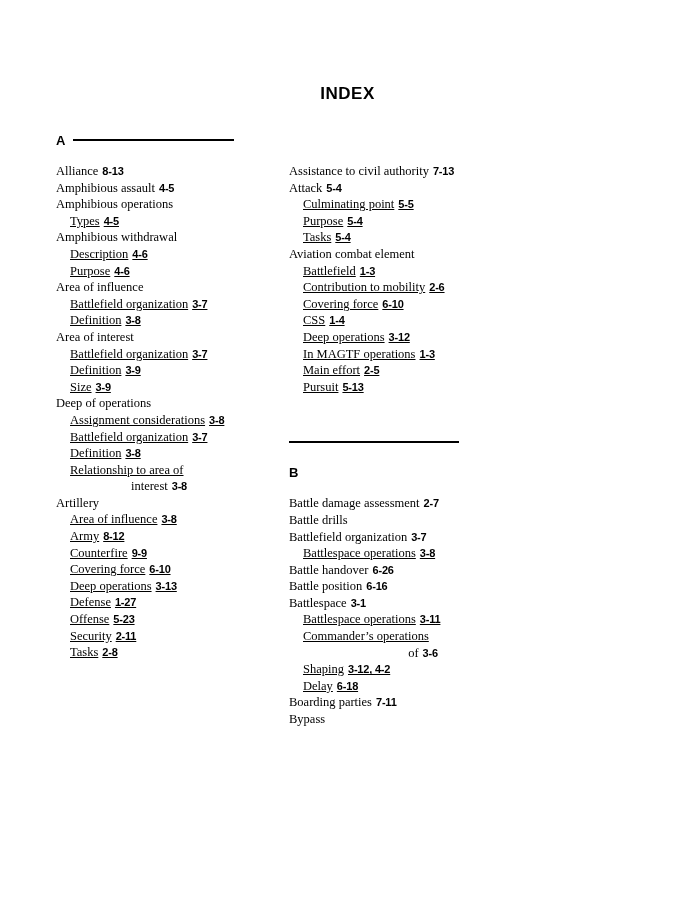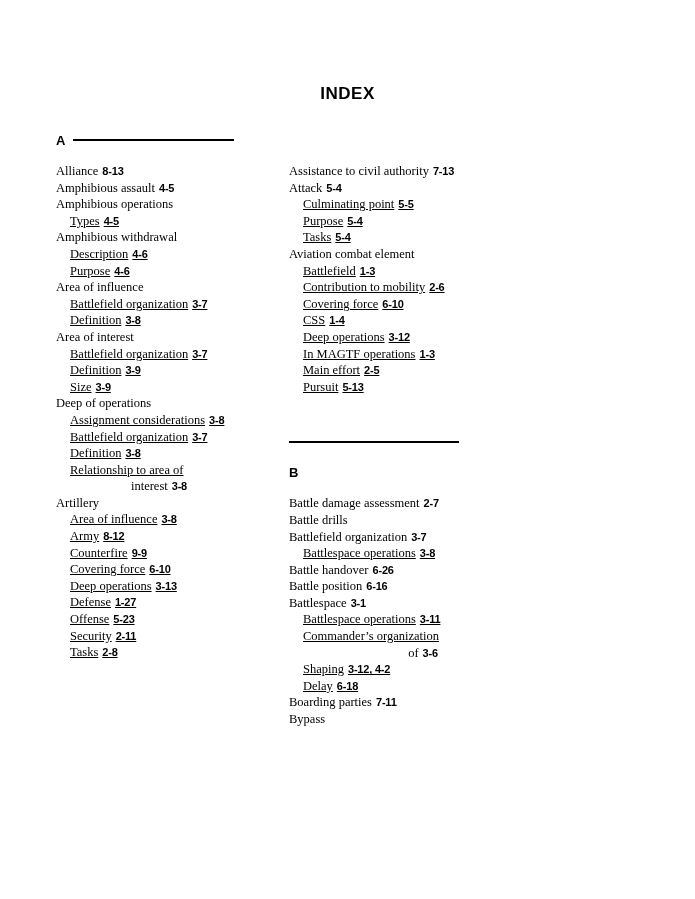--- a/index.html
+++ b/index.html
@@ -184,21 +184,21 @@
 
       <ul class="entries">
         <li class="lvl0"><span>Battle damage assessment</span><span class="pg">2-7</span></li>
         <li class="lvl0"><span>Battle drills</span><span class="pg"></span></li>
         <li class="lvl0"><span>Battlefield organization</span><span class="pg">3-7</span></li>
         <li class="lvl1"><span>Battlespace operations</span><span class="pg">3-8</span></li>
         <li class="lvl0"><span>Battle handover</span><span class="pg">6-26</span></li>
         <li class="lvl0"><span>Battle position</span><span class="pg">6-16</span></li>
         <li class="lvl0"><span>Battlespace</span><span class="pg">3-1</span></li>
         <li class="lvl1"><span>Battlespace operations</span><span class="pg">3-11</span></li>
-        <li class="lvl1"><span>Commander’s organization</span><span class="pg"></span></li>
+        <li class="lvl1"><span>Commander’s operations</span><span class="pg"></span></li>
         <li class="lvl2"><span>of</span><span class="pg">3-6</span></li>
         <li class="lvl1"><span>Shaping</span><span class="pg">3-12, 4-2</span></li>
         <li class="lvl1"><span>Delay</span><span class="pg">6-18</span></li>
         <li class="lvl0"><span>Boarding parties</span><span class="pg">7-11</span></li>
         <li class="lvl0"><span>Bypass</span><span class="pg"></span></li>
       </ul>
     </div>
 
   </div>
 </div>

